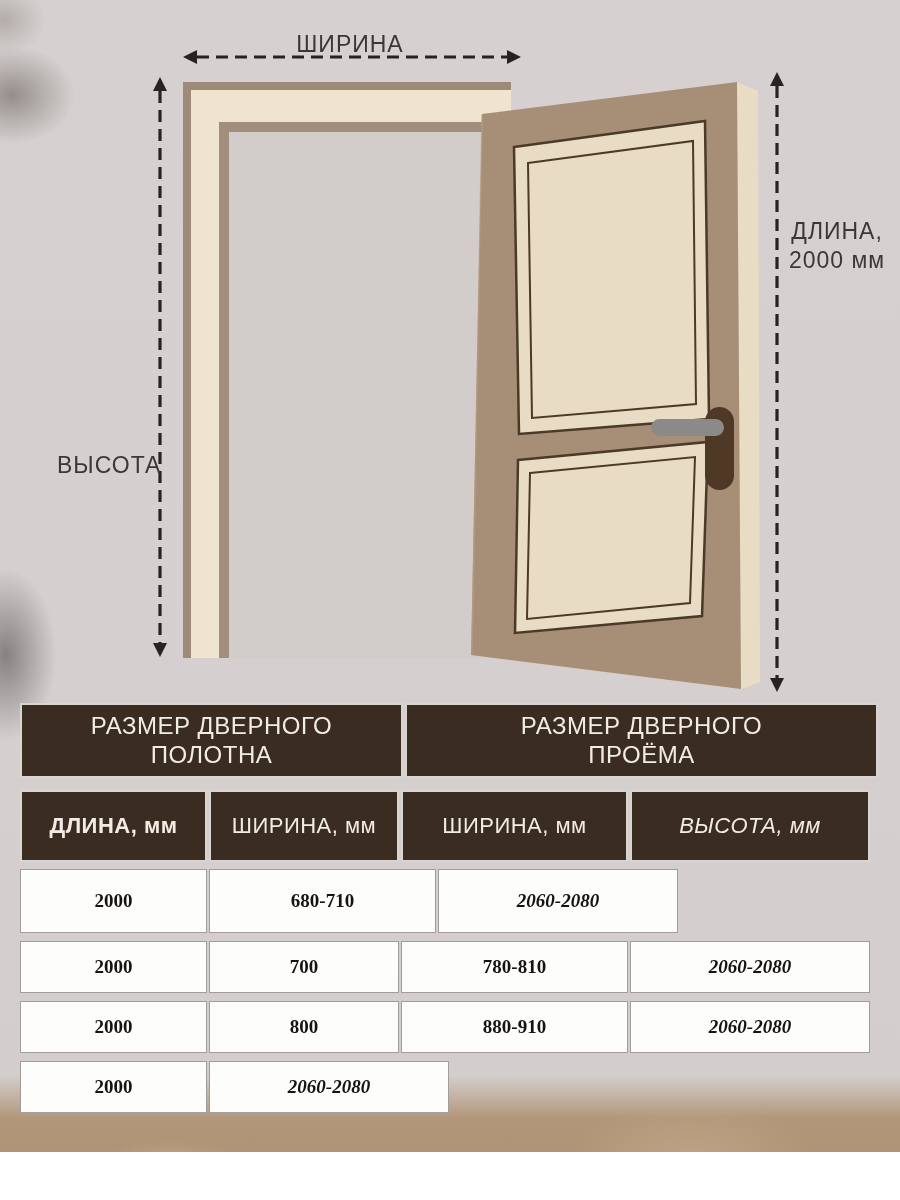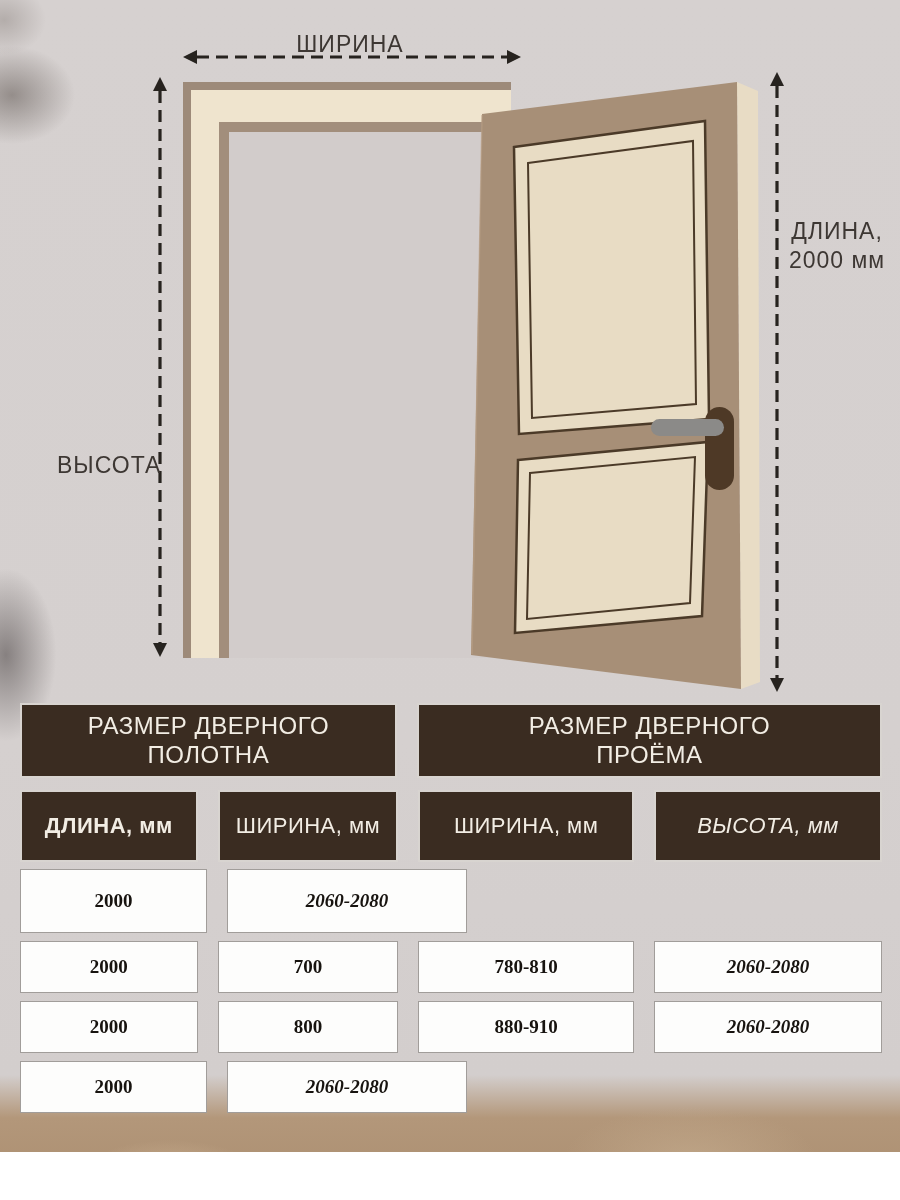--- a/index.html
+++ b/index.html
@@ -18,21 +18,21 @@
   .lbl {
     position:absolute; color:#3d3733; font-size:23px; letter-spacing:1px;
     font-family:"Liberation Sans", sans-serif;
     text-align:center;
   }
   .lbl-width  { left:180px; top:31px; width:340px; text-align:center; }
   .lbl-height { left:57px;  top:452px; }
   .lbl-length { left:789px; top:217px; line-height:29px; }
 
   .tbl { position:absolute; left:20px; top:703px; width:862px; }
-  .trow { display:flex; gap:20px; }
+  .trow { display:flex; gap:2px; }
   .hcell {
     background:#3a2c21; border:2px solid #d8d4d0; box-sizing:border-box;
     color:#f2ede4; display:flex; align-items:center; justify-content:center;
     text-align:center; white-space:pre-line; letter-spacing:0.5px;
   }
   .ghead { height:75px; font-size:24px; line-height:1.18; }
   .ghead.c1 { width:383px; }
   .ghead.c2 { width:473px; }
   .shead { height:72px; font-size:22px; margin-top:0; }
   .sub { margin-top:12px; }
@@ -109,20 +109,21 @@
     </div>
     <div class="trow sub">
       <div class="hcell shead w1">ДЛИНА, мм</div>
       <div class="hcell shead w2">ШИРИНА, мм</div>
       <div class="hcell shead w3">ШИРИНА, мм</div>
       <div class="hcell shead w4">ВЫСОТА, мм</div>
     </div>
 
     <div class="trow drow first">
       <div class="dcell w1">2000</div>
+      <div class="dcell w3">680-710</div>
       <div class="dcell w4">2060-2080</div>
     </div>
     <div class="trow drow">
       <div class="dcell w1">2000</div>
       <div class="dcell w2">700</div>
       <div class="dcell w3">780-810</div>
       <div class="dcell w4">2060-2080</div>
     </div>
     <div class="trow drow">
       <div class="dcell w1">2000</div>

